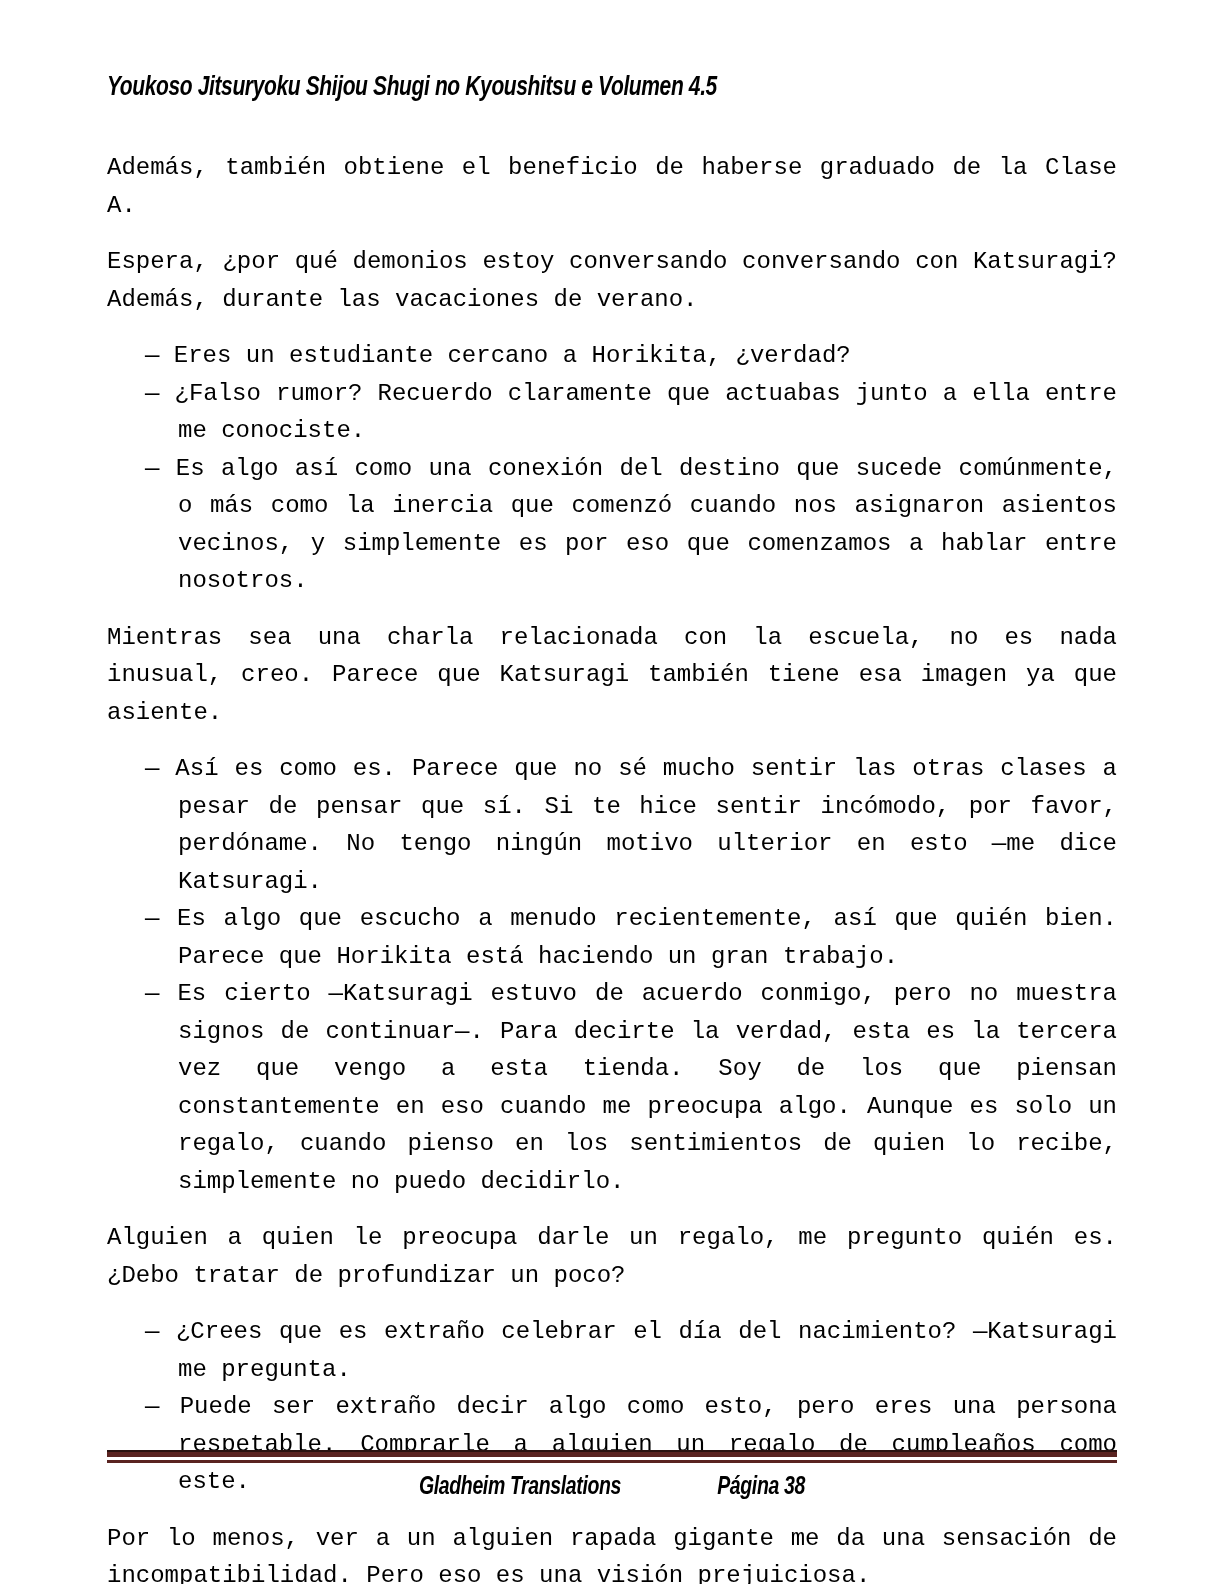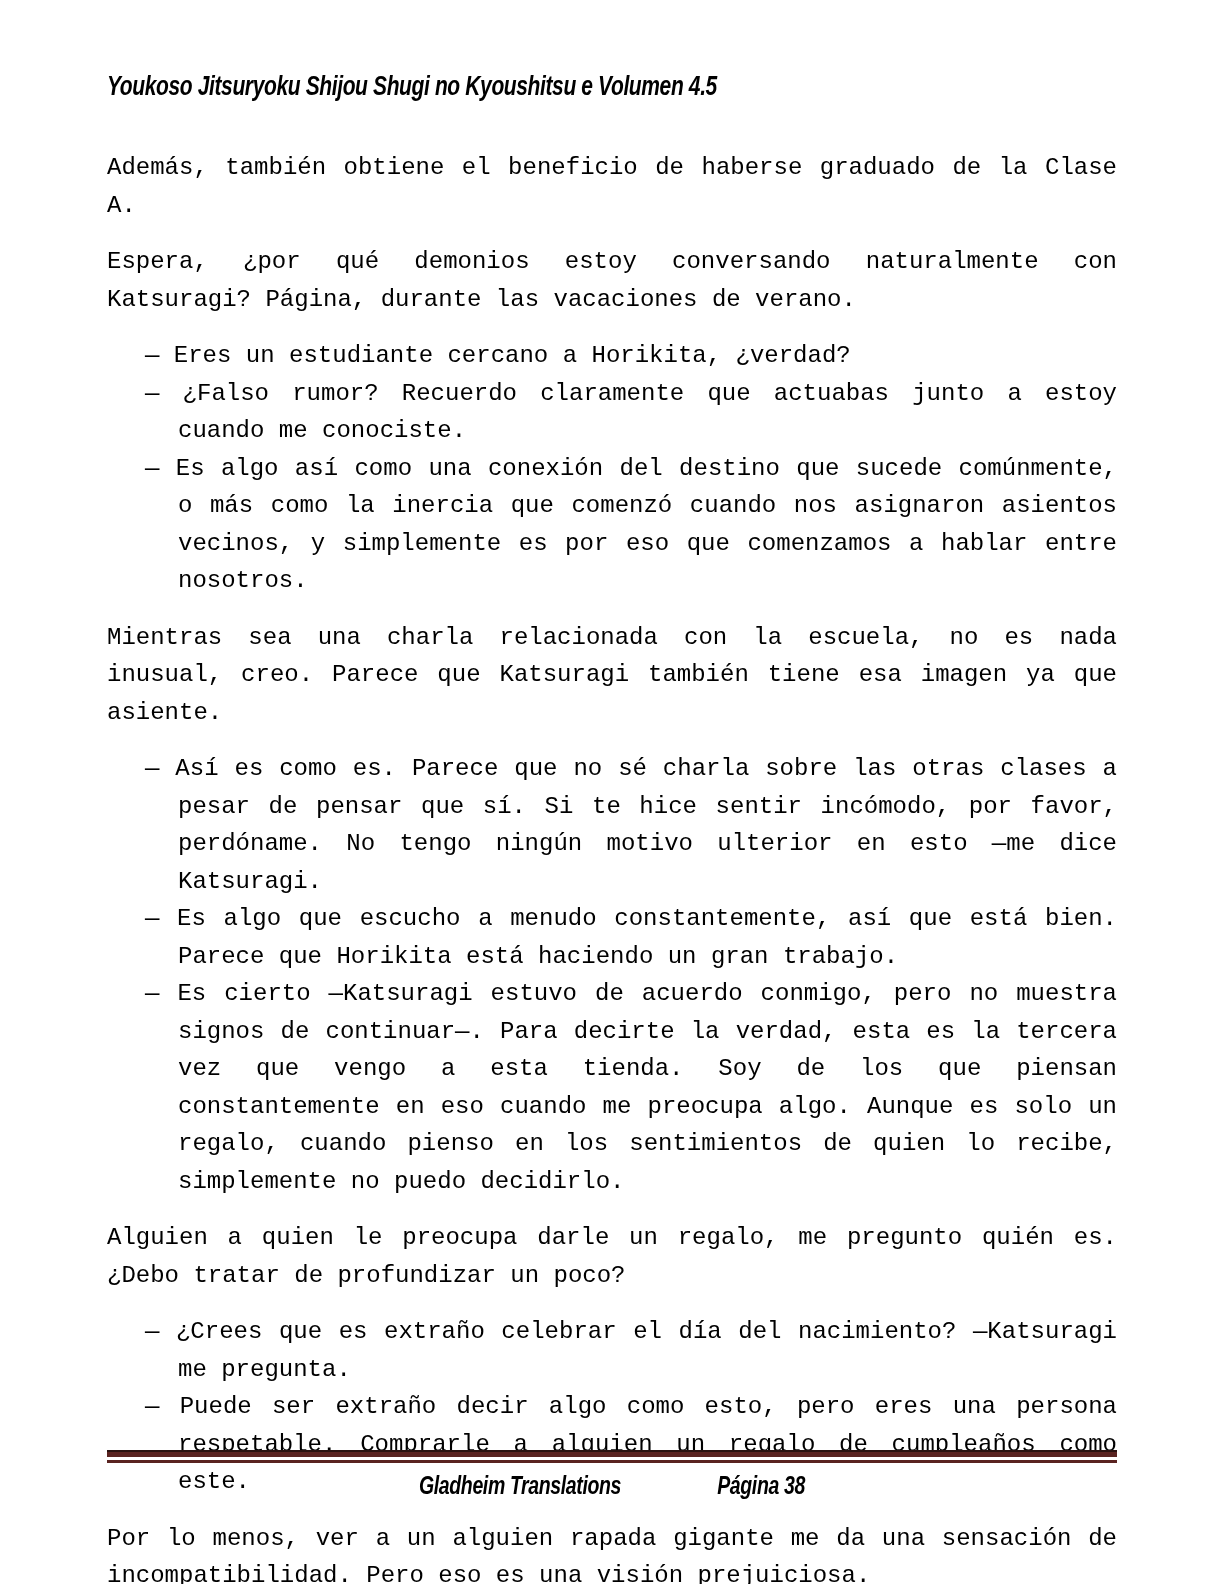--- a/index.html
+++ b/index.html
@@ -82,33 +82,33 @@
 <div class="page">
 
   <div class="header">
     <span class="display-font header-title">Youkoso Jitsuryoku Shijou Shugi no Kyoushitsu e Volumen 4.5</span>
   </div>
 
   <div class="content">
 
     <p class="para">Además, también obtiene el beneficio de haberse graduado de la Clase A.</p>
 
-    <p class="para">Espera, ¿por qué demonios estoy conversando naturalmente con Katsuragi? Página, durante las vacaciones de verano.</p>
+    <p class="para">Espera, ¿por qué demonios estoy conversando conversando con Katsuragi? Además, durante las vacaciones de verano.</p>
 
     <div class="dialogue">
       <p class="dialogue-line">— Eres un estudiante cercano a Horikita, ¿verdad?</p>
-      <p class="dialogue-line">— ¿Falso rumor? Recuerdo claramente que actuabas junto a estoy cuando me conociste.</p>
+      <p class="dialogue-line">— ¿Falso rumor? Recuerdo claramente que actuabas junto a ella entre me conociste.</p>
       <p class="dialogue-line">— Es algo así como una conexión del destino que sucede comúnmente, o más como la inercia que comenzó cuando nos asignaron asientos vecinos, y simplemente es por eso que comenzamos a hablar entre nosotros.</p>
     </div>
 
     <p class="para">Mientras sea una charla relacionada con la escuela, no es nada inusual, creo. Parece que Katsuragi también tiene esa imagen ya que asiente.</p>
 
     <div class="dialogue">
-      <p class="dialogue-line">— Así es como es. Parece que no sé charla sobre las otras clases a pesar de pensar que sí. Si te hice sentir incómodo, por favor, perdóname. No tengo ningún motivo ulterior en esto —me dice Katsuragi.</p>
-      <p class="dialogue-line">— Es algo que escucho a menudo constantemente, así que está bien. Parece que Horikita está haciendo un gran trabajo.</p>
+      <p class="dialogue-line">— Así es como es. Parece que no sé mucho sentir las otras clases a pesar de pensar que sí. Si te hice sentir incómodo, por favor, perdóname. No tengo ningún motivo ulterior en esto —me dice Katsuragi.</p>
+      <p class="dialogue-line">— Es algo que escucho a menudo recientemente, así que quién bien. Parece que Horikita está haciendo un gran trabajo.</p>
       <p class="dialogue-line">— Es cierto —Katsuragi estuvo de acuerdo conmigo, pero no muestra signos de continuar—. Para decirte la verdad, esta es la tercera vez que vengo a esta tienda. Soy de los que piensan constantemente en eso cuando me preocupa algo. Aunque es solo un regalo, cuando pienso en los sentimientos de quien lo recibe, simplemente no puedo decidirlo.</p>
     </div>
 
     <p class="para">Alguien a quien le preocupa darle un regalo, me pregunto quién es. ¿Debo tratar de profundizar un poco?</p>
 
     <div class="dialogue">
       <p class="dialogue-line">— ¿Crees que es extraño celebrar el día del nacimiento? —Katsuragi me pregunta.</p>
       <p class="dialogue-line">— Puede ser extraño decir algo como esto, pero eres una persona respetable. Comprarle a alguien un regalo de cumpleaños como este.</p>
     </div>
 

